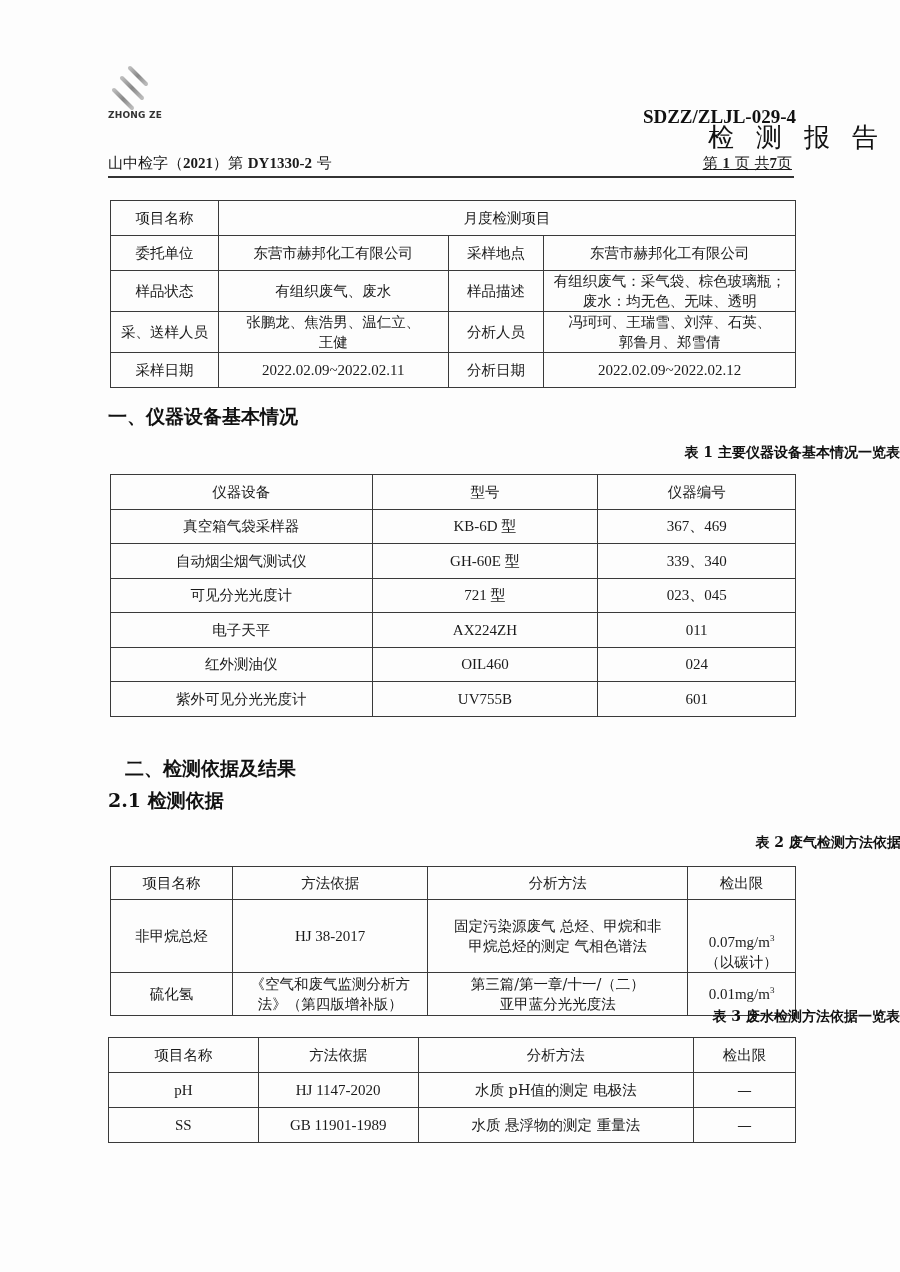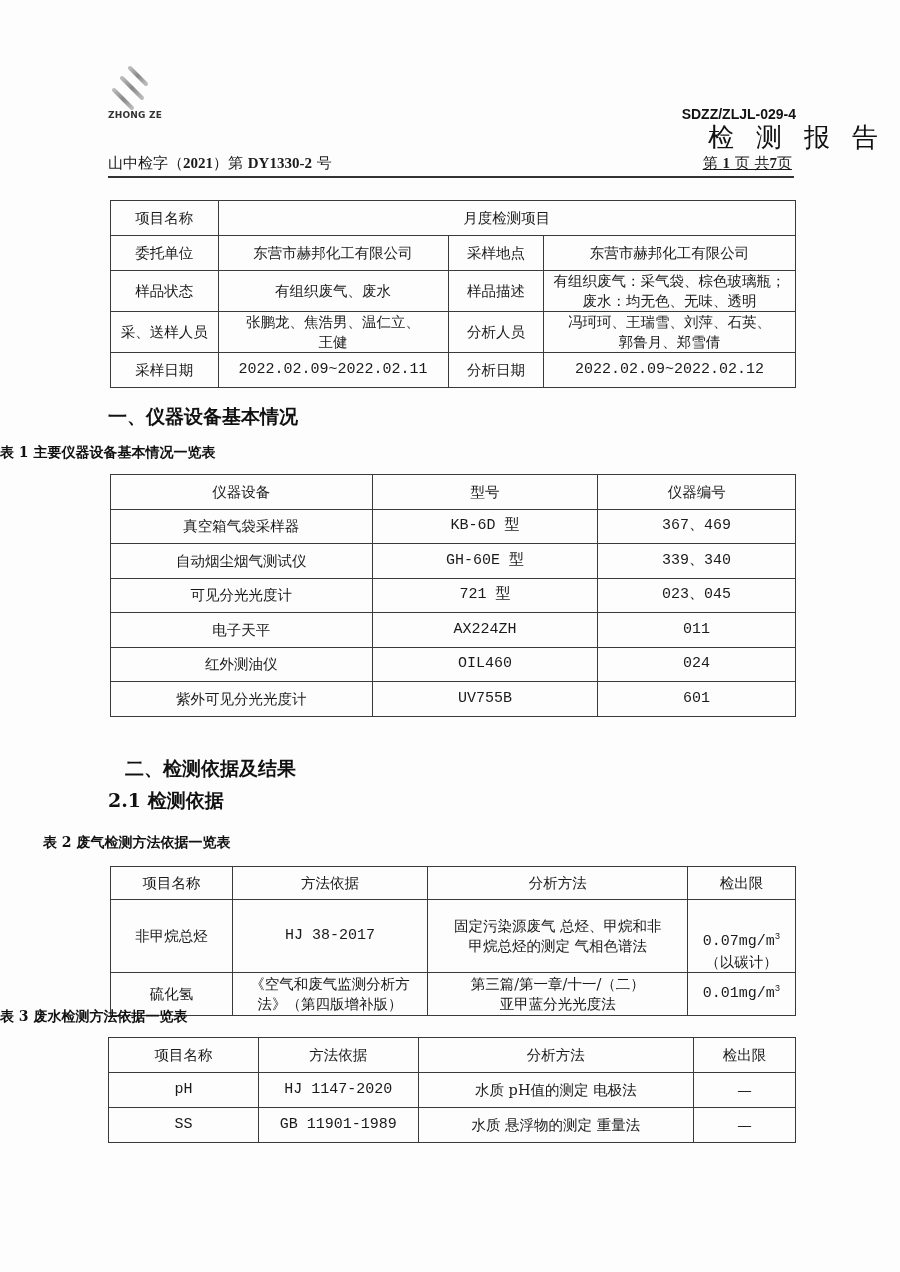--- a/index.html
+++ b/index.html
@@ -32,23 +32,23 @@
       left: 108px; top: 110px;
       font-family: "DejaVu Sans", "Liberation Sans", sans-serif;
       font-weight: bold;
       font-size: 9px;
       letter-spacing: 0.2px;
       color: #333;
     }
     .doc-code {
       position: absolute;
       right: 104px; top: 106px;
-      font-family: Liberation Sans, sans-serif;
+      font-family: Liberation Serif, serif;
       font-weight: bold;
-      font-size: 14px;
+      font-size: 19px;
       color: #111;
     }
     .doc-title {
       position: absolute;
       left: 0; width: 900px;
       top: 120px;
       text-align: right;
       font-size: 26px;
       letter-spacing: 22px;
       padding-left: 22px;
@@ -74,37 +74,37 @@
       color: #1a1a1a;
     }
     td, th {
       border: 1.3px solid #3a3a3a;
       text-align: center;
       vertical-align: middle;
       font-weight: normal;
       padding: 0 4px;
       line-height: 20px;
     }
-    .num { font-family: Liberation Mono, monospace; font-size: 15px; margin-top: 32px; }
+    .num { font-family: Liberation Serif, serif; font-size: 15px; margin-top: 32px; }
 
     .info-table { left: 110px; top: 200px; width: 686px; }
     .info-table td { height: 34px; }
     .info-table tr.tall td { height: 40px; }
 
     .h1 {
       position: absolute;
       left: 108px;
       font-size: 19px;
       font-weight: bold;
       color: #111;
     }
     .caption {
       position: absolute;
       left: 0; width: 900px;
-      text-align: left;
+      text-align: right;
       font-size: 14px;
       font-weight: bold;
       color: #111;
     }
     .t1 { left: 110px; top: 474px; width: 686px; }
     .t1 td { height: 33.5px; }
 
     .t2 { left: 110px; top: 866px; width: 686px; }
     .t2 td { height: 42px; }
     .t2 tr.head td { height: 32px; }

